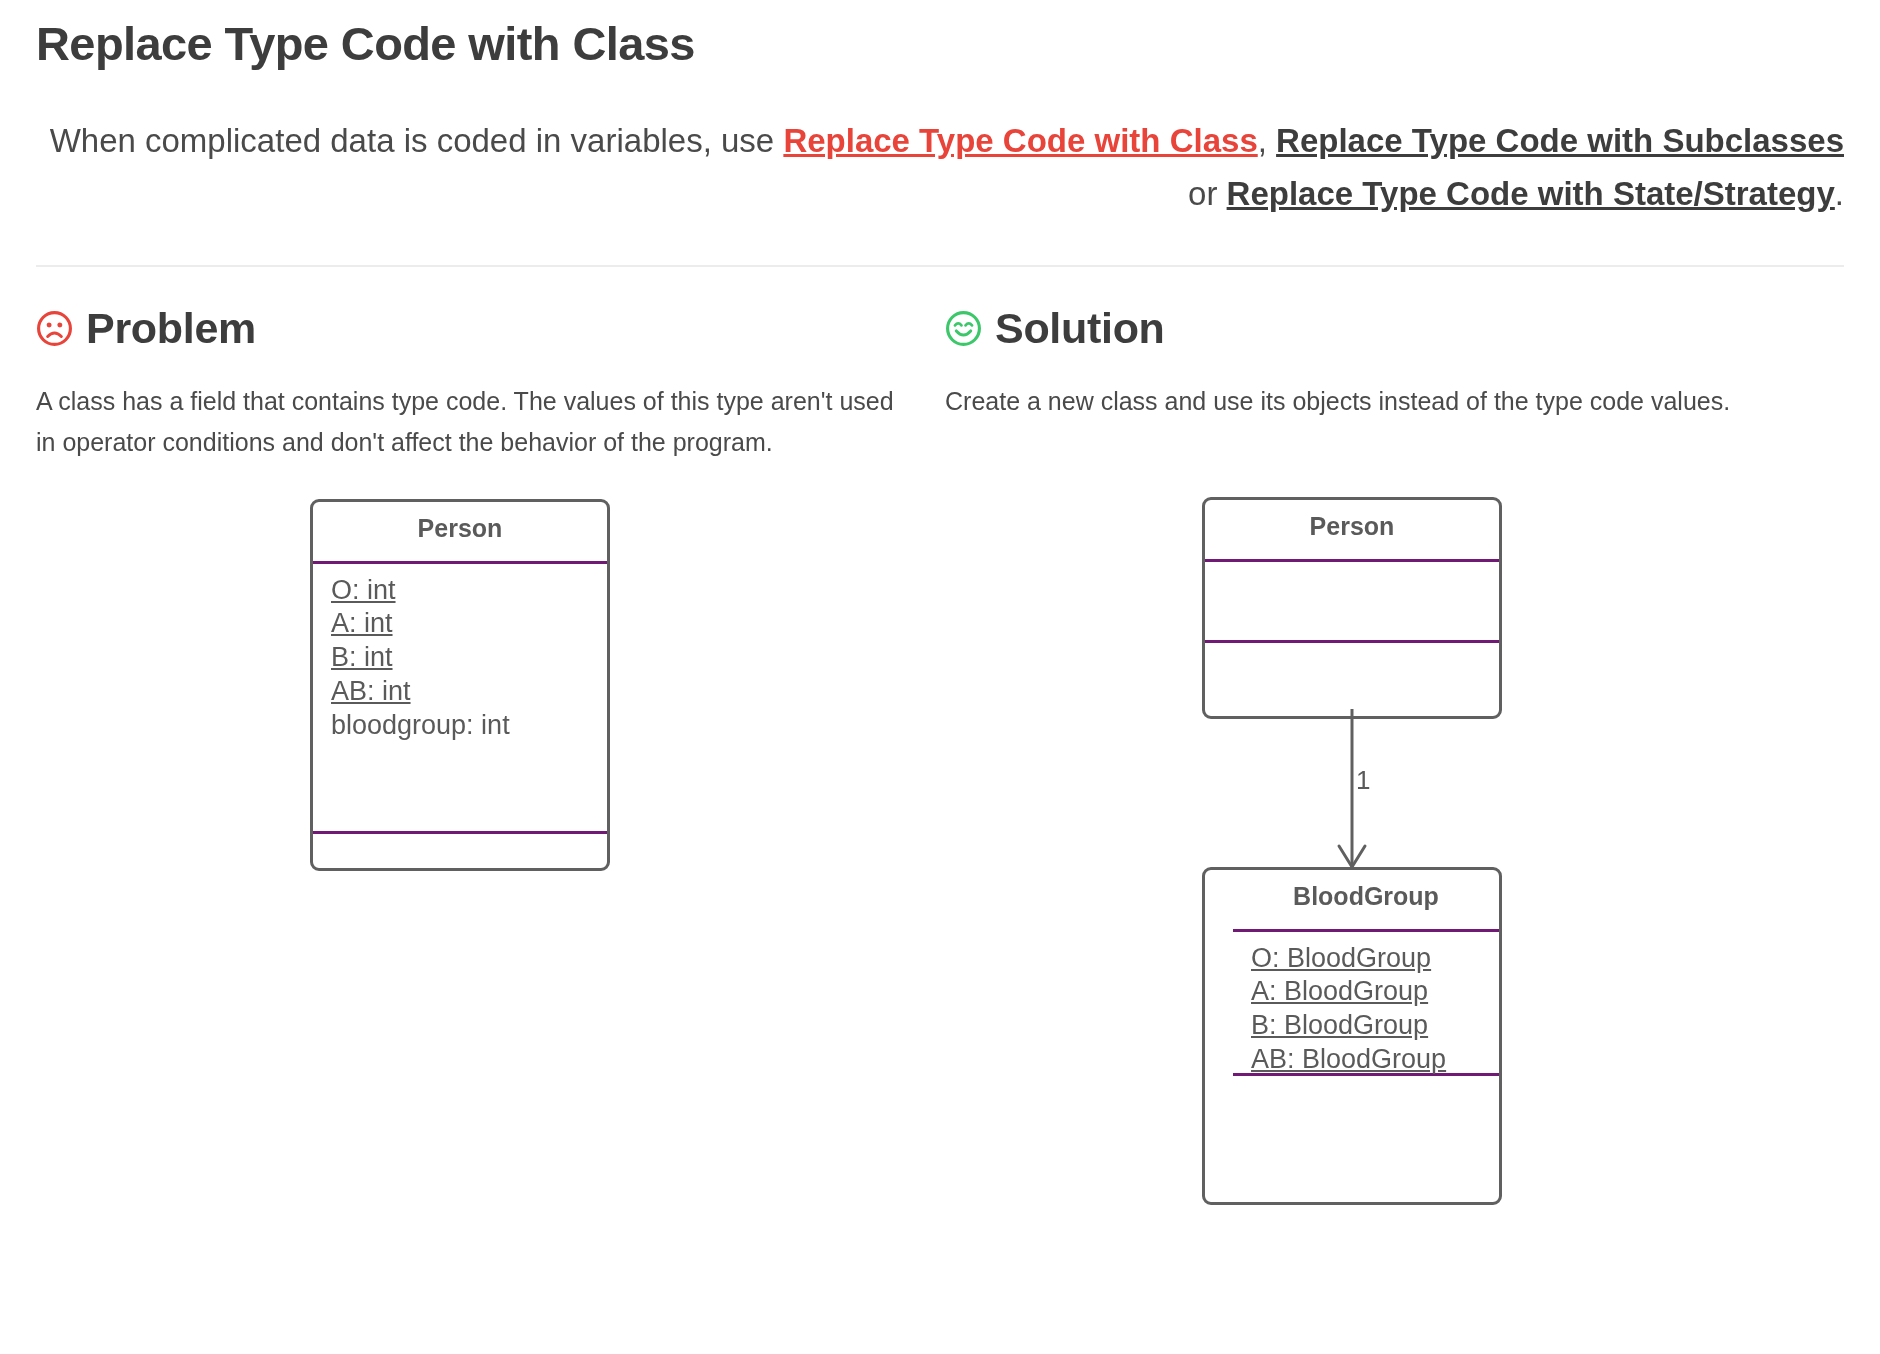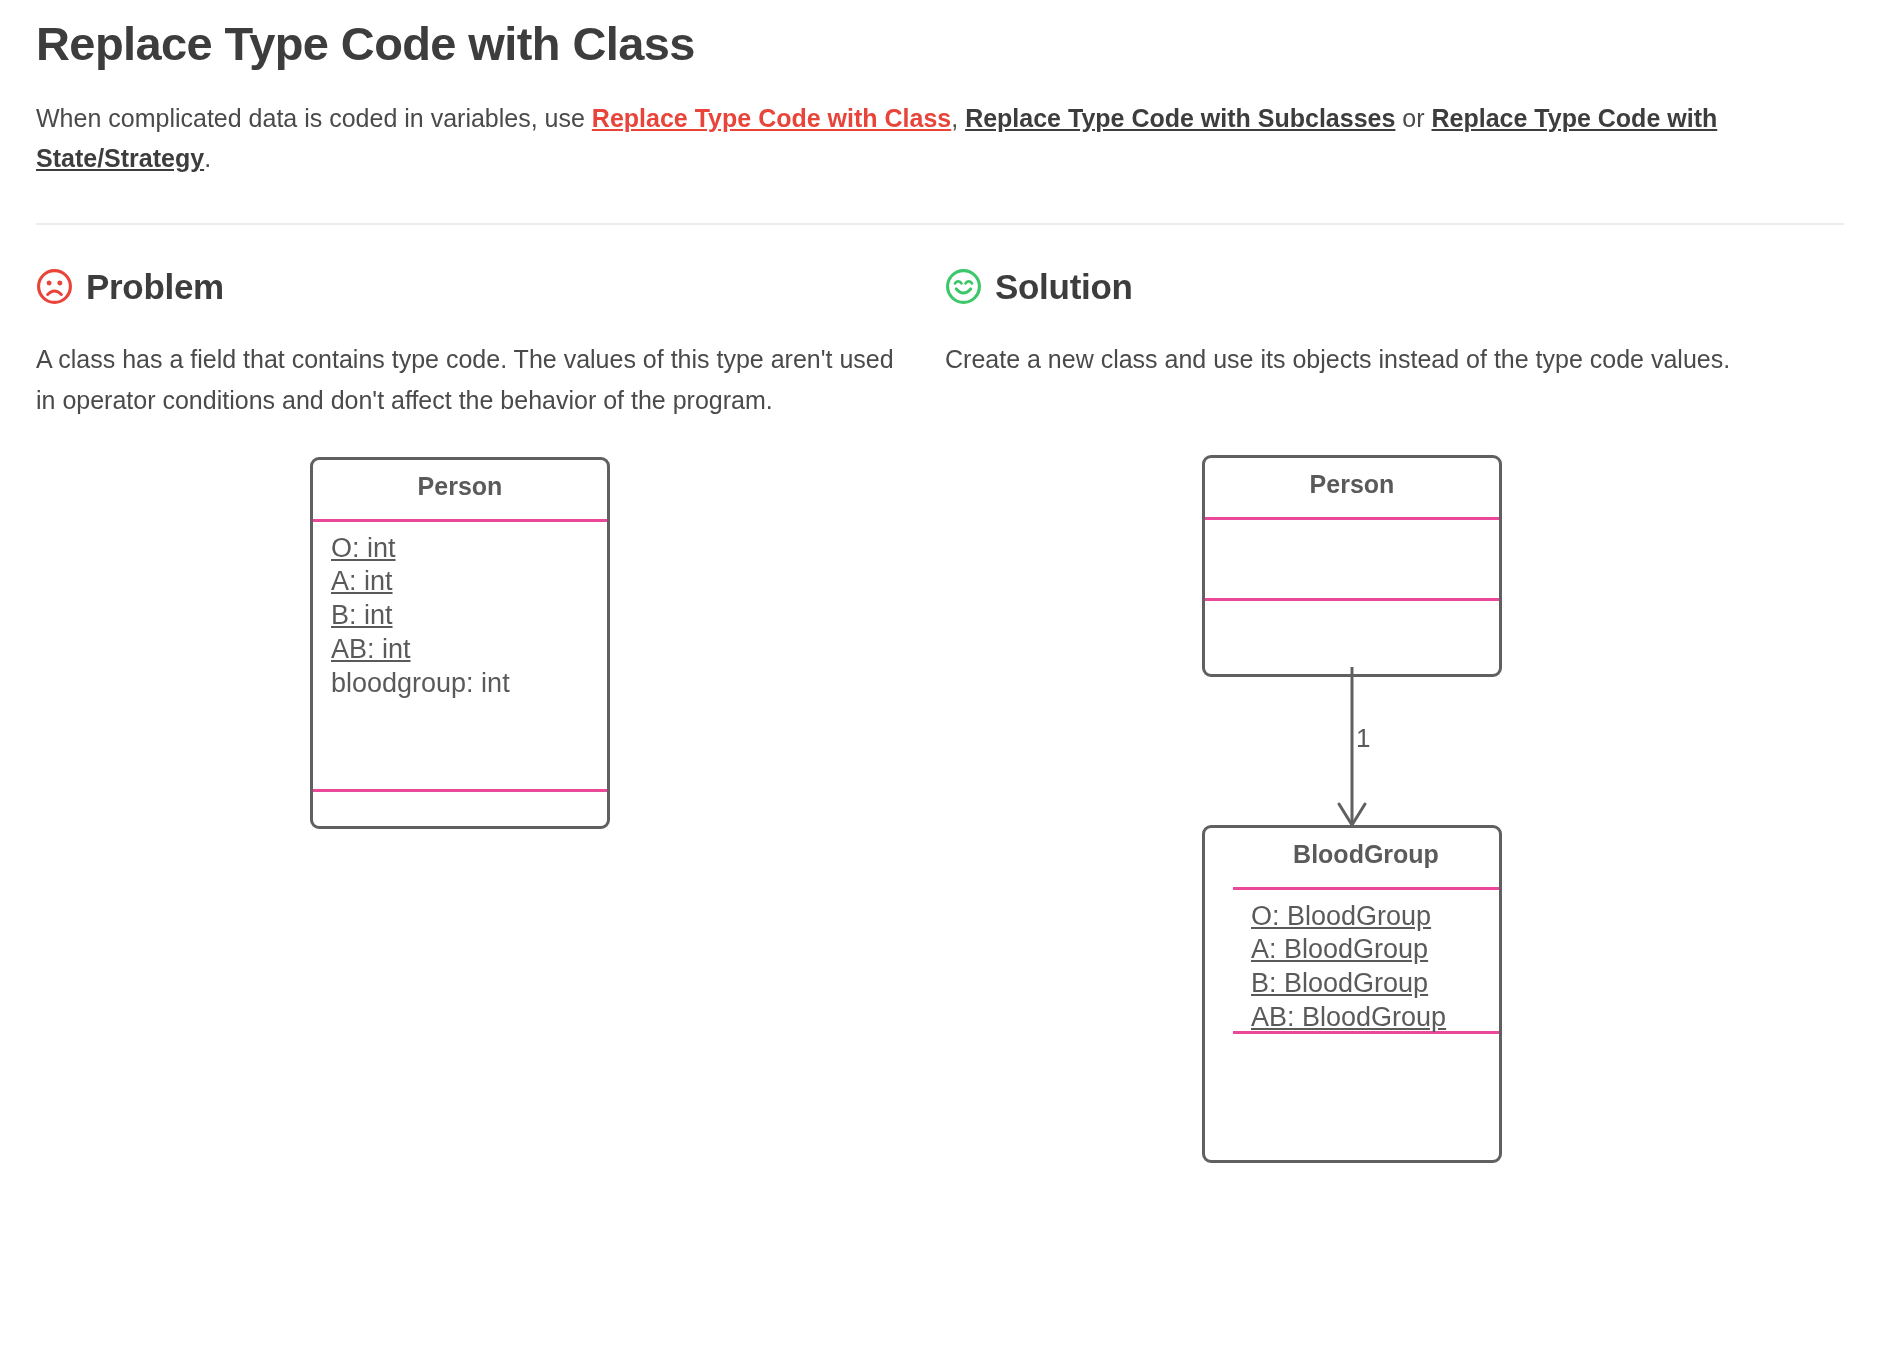--- a/index.html
+++ b/index.html
@@ -24,25 +24,26 @@
     font-size: 47px;
     font-weight: bold;
     color: #3d3d3d;
     letter-spacing: -0.6px;
     line-height: 1.1;
     padding-top: 18px;
   }
 
   
   .intro {
-    margin-top: 28px;
-    font-size: 25px;
+    margin-top: 44px;
+    font-size: 33px;
     line-height: 1.62;
     color: #4a4a4a;
     max-width: 1810px;
+    text-align: right;
   }
   .intro .ref-red {
     color: #e8443a;
     font-weight: bold;
   }
   .intro .ref-bold {
     color: #3d3d3d;
     font-weight: bold;
   }
 
@@ -70,21 +71,21 @@
     gap: 13px;
     height: 52px;
   }
   .section-head .ico {
     width: 37px;
     height: 37px;
     flex: 0 0 37px;
     display: block;
   }
   .section-head .ttl {
-    font-size: 35px;
+    font-size: 43px;
     font-weight: bold;
     color: #3d3d3d;
     letter-spacing: -0.3px;
   }
 
   .section-body {
     margin-top: 26px;
     font-size: 25px;
     line-height: 1.64;
     color: #4a4a4a;
@@ -98,21 +99,21 @@
   }
 
   .uml {
     position: absolute;
     border: 3px solid #606060;
     border-radius: 9px;
     background: #ffffff;
     overflow: hidden;
   }
   .uml .cmp {
-    border-bottom: 3px solid #ec4899;
+    border-bottom: 3px solid #701a75;
   }
   .uml .cmp:last-child { border-bottom: none; }
 
   .uml .cmp.title {
     text-align: center;
     font-size: 25px;
     font-weight: bold;
     color: #5a5a5a;
     padding: 12px 10px 18px 10px;
   }

